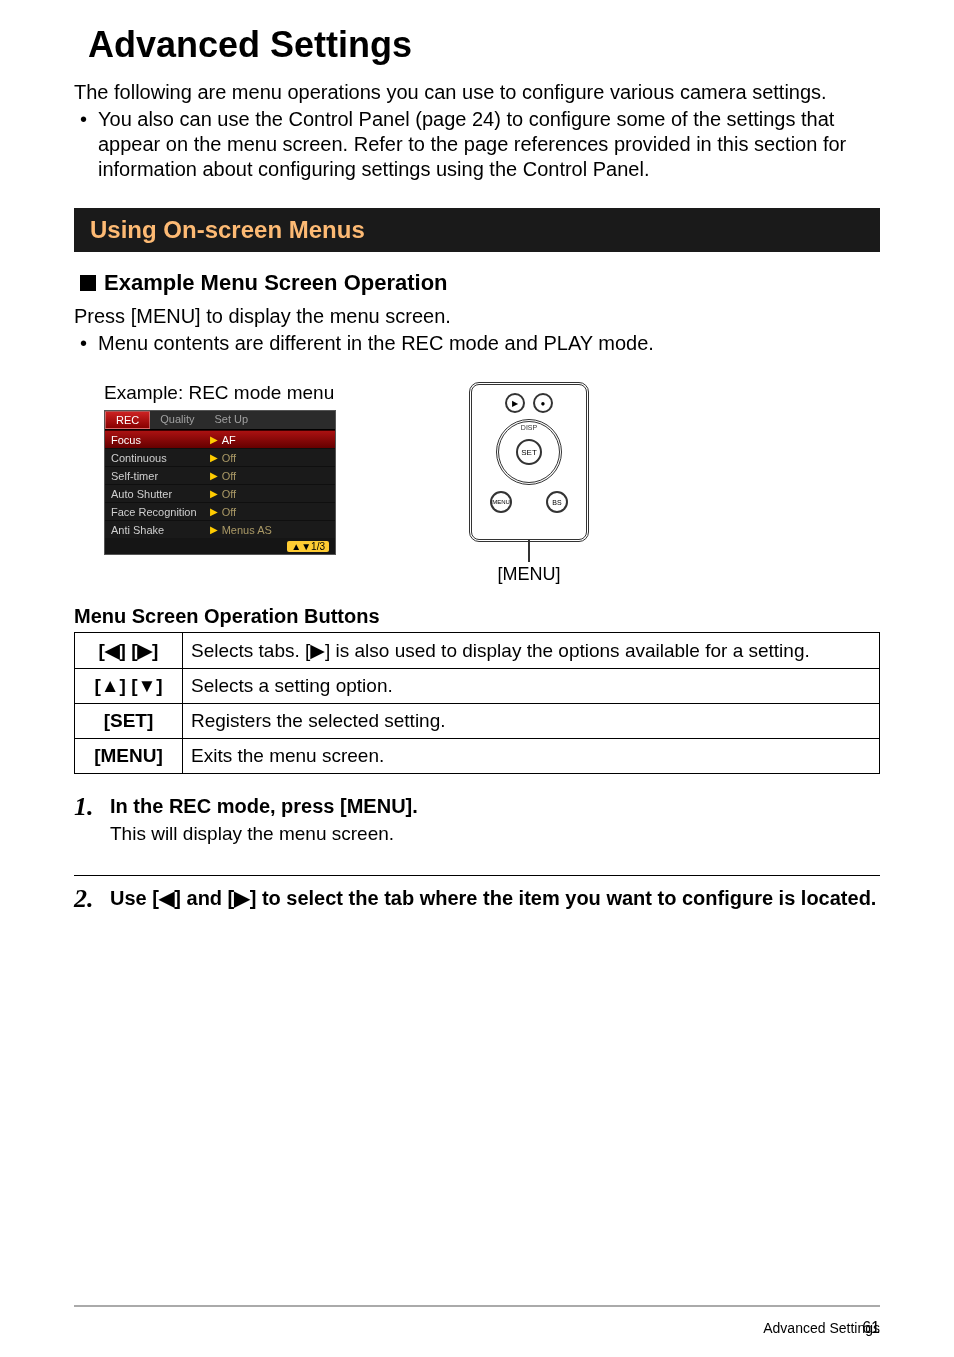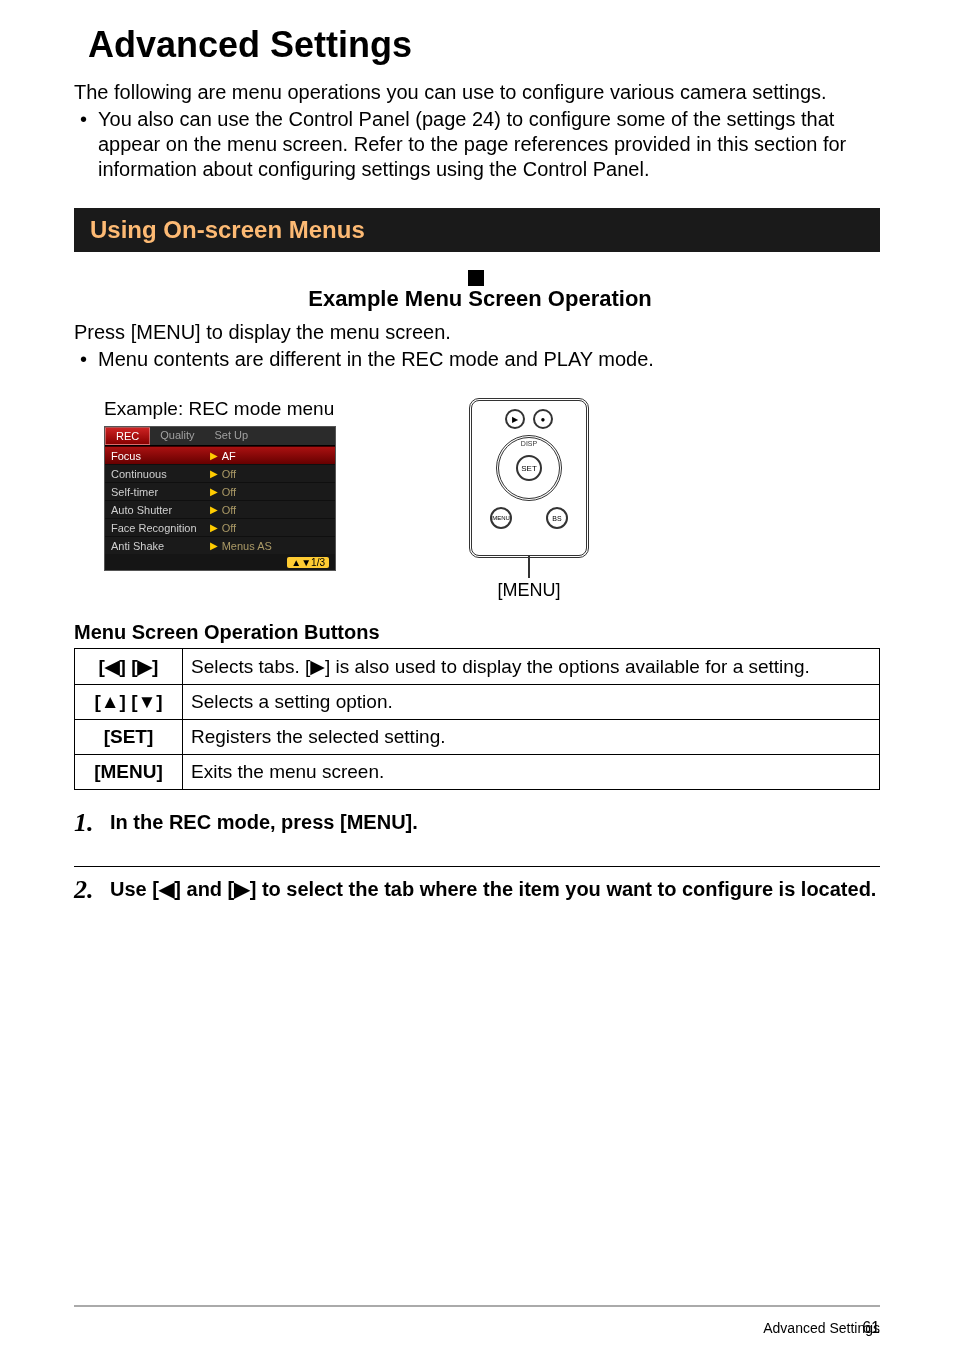--- a/index.html
+++ b/index.html
@@ -6,21 +6,21 @@
   html, body { width: 954px; height: 1357px; background: #ffffff; font-family: Arial, Helvetica, sans-serif; color: #000; }
   .page { width: 954px; height: 1357px; padding: 24px 74px 20px 74px; position: relative; }
 
   .title { font-size: 36px; font-weight: bold; margin-bottom: 14px; margin-left: 14px; }
   .intro-para { font-size: 20px; line-height: 1.25; margin-bottom: 2px; }
   .bullet-row { display: flex; font-size: 20px; line-height: 1.25; padding-left: 6px; }
   .bullet-row .dot { width: 18px; flex: 0 0 18px; }
   .bullet-row .txt { flex: 1; }
 
   .section-bar { background: #1a1a1a; color: #fdba74; font-size: 24px; font-weight: bold; padding: 8px 16px; margin-top: 26px; margin-bottom: 18px; }
-  .sub-heading { display: flex; align-items: center; font-size: 22px; font-weight: bold; margin-left: 6px; margin-bottom: 8px; flex-direction: column; }
+  .sub-heading { display: flex; align-items: center; font-size: 22px; font-weight: bold; margin-left: 6px; margin-bottom: 8px; }
   .sub-heading .square { width: 16px; height: 16px; background: #000; margin-right: 8px; }
   .sub-para { font-size: 20px; line-height: 1.25; margin-bottom: 2px; }
 
   .example-row { display: flex; margin-top: 26px; margin-bottom: 20px; margin-left: 30px; }
   .example-left { width: 290px; }
   .example-caption { font-size: 19px; margin-bottom: 6px; }
 
   
   .rec-menu { width: 232px; border: 1px solid #555; background: #0a0a0a; font-size: 11px; color: #cfcfcf; }
   .rec-tabs { display: flex; background: #2b2b2b; border-bottom: 1px solid #000; }
@@ -175,20 +175,21 @@
       <td>Exits the menu screen.</td>
     </tr>
   </tbody>
     </table>
 
   <div class="step">
     <div class="step-row">
       <div class="step-num">1.</div>
       <div class="step-body">
         <div class="step-title">In the REC mode, press [MENU].</div>
+        <div class="step-desc">This will display the menu screen.</div>
       </div>
     </div>
   </div>
 
   <div class="step">
     <div class="step-row">
       <div class="step-num">2.</div>
       <div class="step-body">
         <div class="step-title">Use [◀] and [▶] to select the tab where the item you want to configure is located.</div>
       </div>

